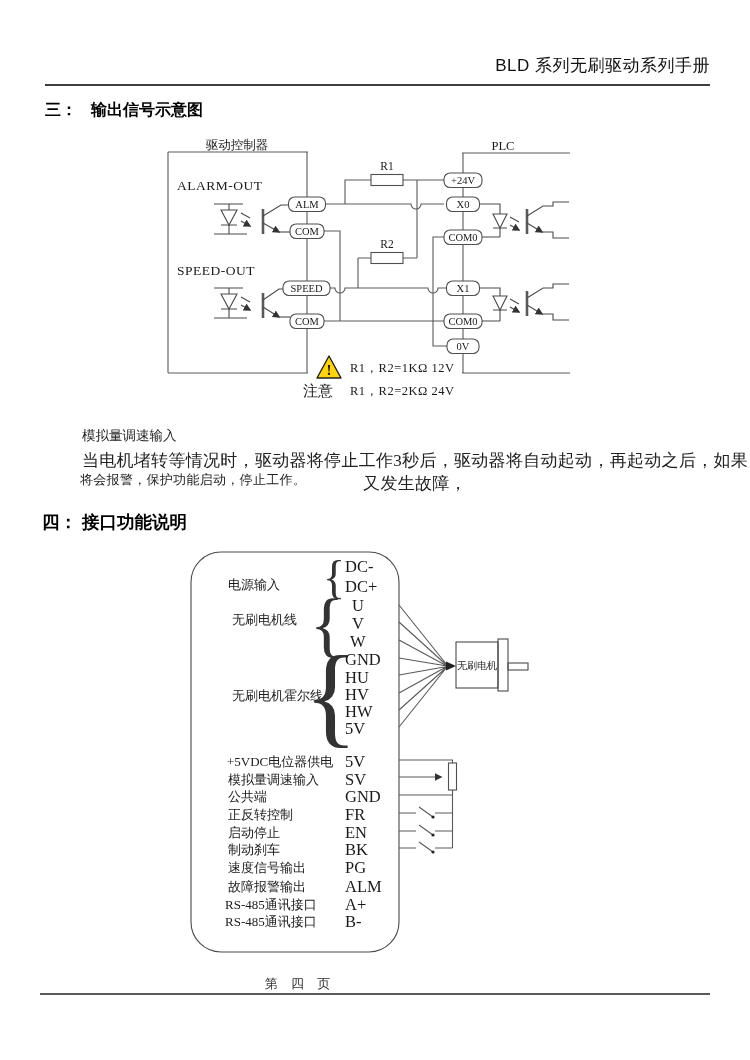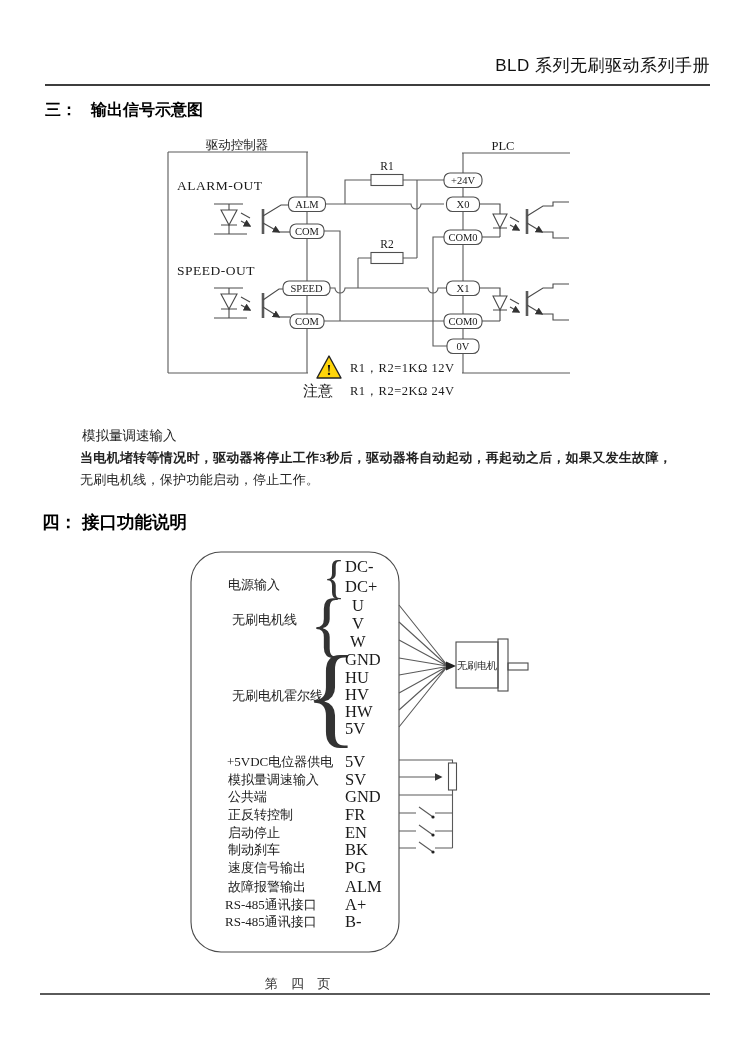--- a/index.html
+++ b/index.html
@@ -11,21 +11,21 @@
   .header-title{top:54px;right:40px;font-size:17px;letter-spacing:.5px;color:#111;
     font-family:"Liberation Sans",sans-serif;}
   .header-rule{top:84px;left:45px;width:665px;height:2px;background:#3d3d3d;}
   .h3{top:100px;left:45px;font-size:16px;font-weight:bold;color:#000;
     font-family:Liberation Mono, monospace;}
   .h3 .gap{display:inline-block;width:14px;}
   .h4{top:510px;left:42px;font-size:17.5px;font-weight:bold;color:#000;
     font-family:Liberation Sans, sans-serif;}
   .h4 .gap{display:inline-block;width:5px;}
   .para-title{top:427px;left:82px;font-size:13.5px;color:#222;}
-  .para-line1{top:449px;left:80px;font-size:13px;color:#222;letter-spacing:.3px;font-weight:bold;}
+  .para-line1{top:449px;left:80px;font-size:17px;color:#222;letter-spacing:.3px;}
   .para-line2{top:471px;left:80px;font-size:13px;color:#222;letter-spacing:.3px;}
   .footer-rule{top:993px;left:40px;width:670px;height:2px;background:#5a5a5a;}
   .footer-page{top:975px;left:0;width:600px;text-align:center;font-size:13px;
     letter-spacing:5px;color:#333;}
   svg{position:absolute;left:0;top:0;}
   .wire{stroke:#5a5a5a;stroke-width:1.1;fill:none;}
   .wire2{stroke:#5a5a5a;stroke-width:2.6;fill:none;}
   .box{fill:#ffffff;stroke:#4f4f4f;stroke-width:1.1;}
   .sym{stroke:#4a4a4a;stroke-width:1.1;fill:none;}
   .t{font-family:"Liberation Serif",serif;fill:#1a1a1a;}
@@ -254,20 +254,20 @@
     </g>
     <g class="wire">
       <path d="M399 848 H416 M419 842 L433 852 M435 848 H452.5"></path>
       <circle cx="433" cy="852" r="1.6" fill="#222" stroke="none"></circle>
     </g>
   </g>
 </svg>
 
 <div class="abs para-title">模拟量调速输入</div>
 <div class="abs para-line1">当电机堵转等情况时，驱动器将停止工作3秒后，驱动器将自动起动，再起动之后，如果又发生故障，</div>
-<div class="abs para-line2">无刷电机线，保护功能启动，停止工作。</div>
+<div class="abs para-line2">将会报警，保护功能启动，停止工作。</div>
 
 <div class="abs h4">
   <span>四：</span><span class="gap"></span><span>接口功能说明</span>
 </div>
 
 <div class="abs footer-page">第 四 页</div>
 <div class="abs footer-rule"></div>
 
 </body></html>

